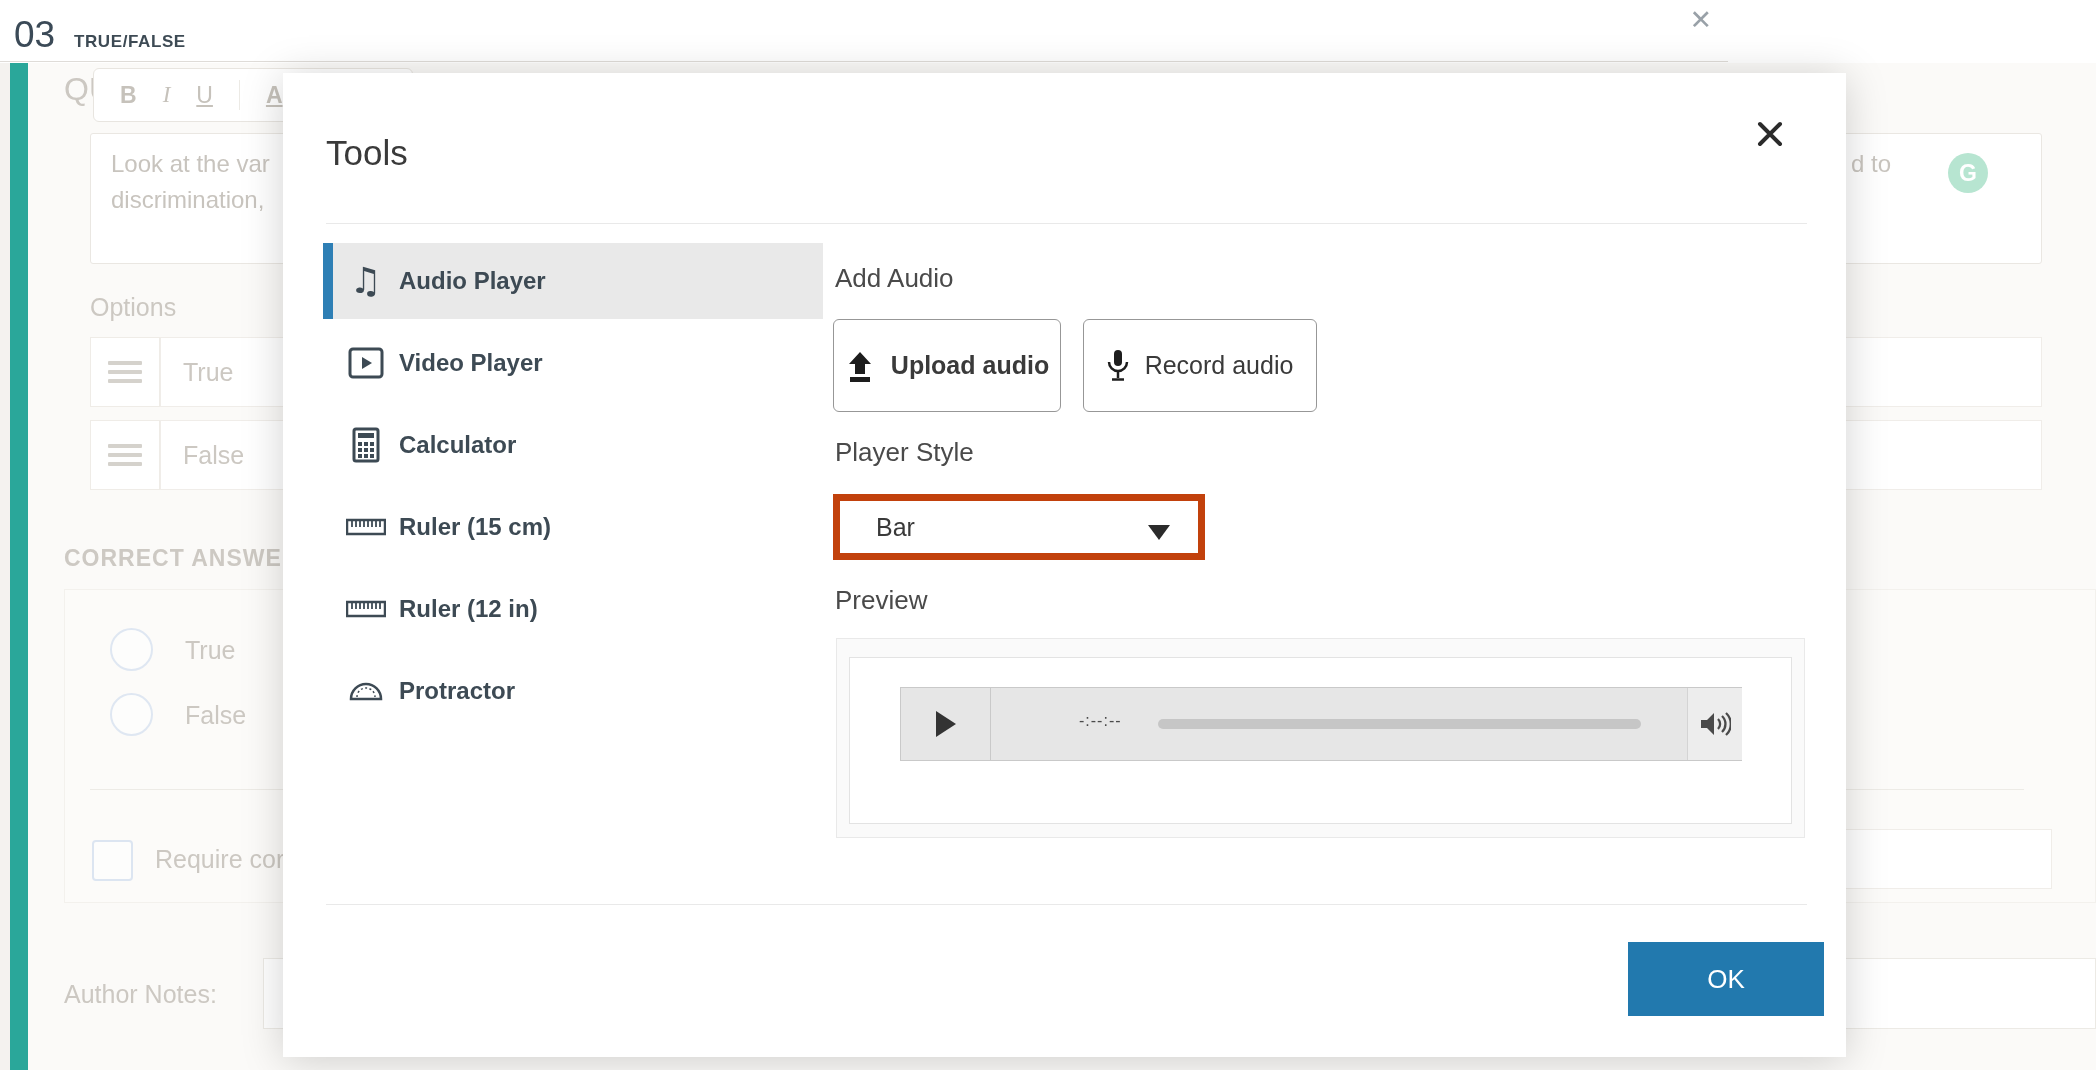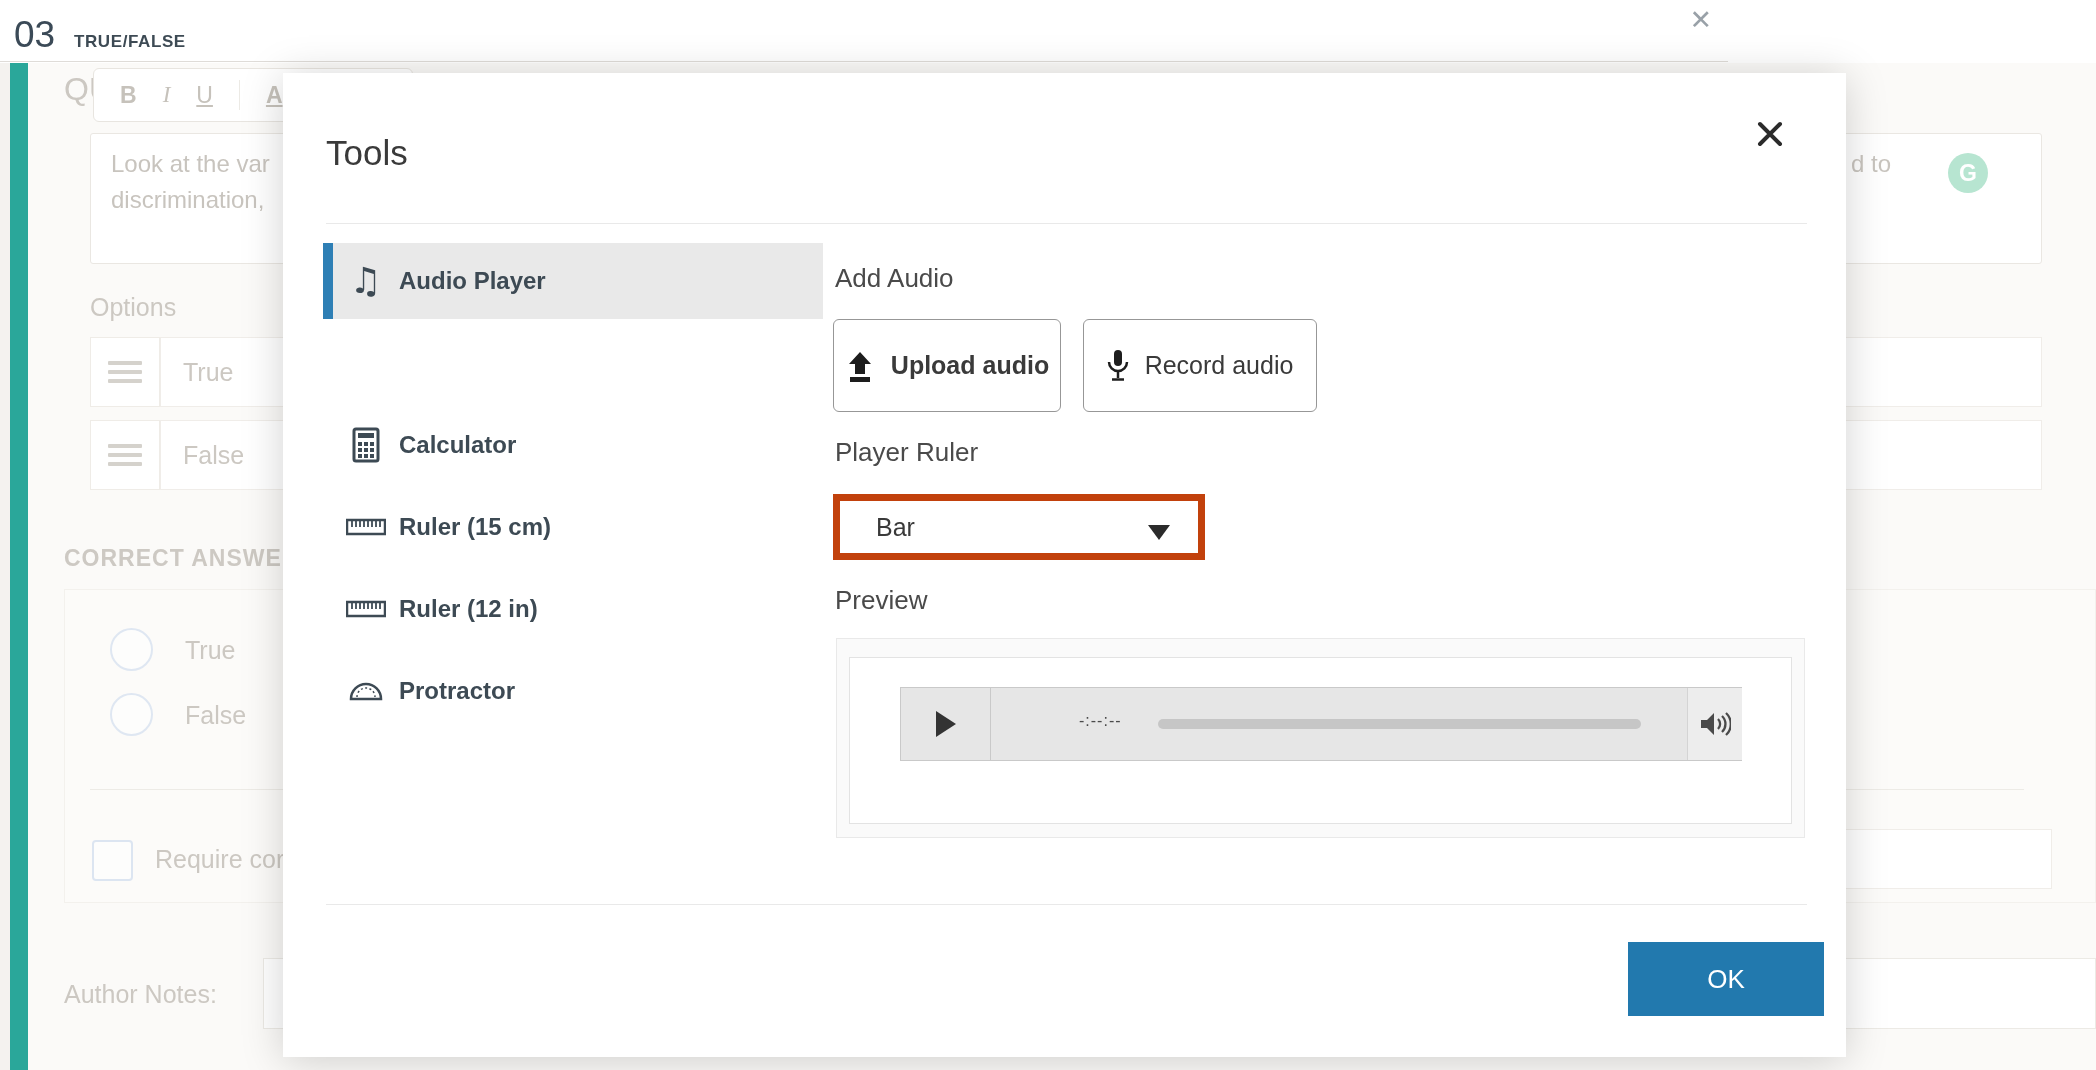--- a/index.html
+++ b/index.html
@@ -201,20 +201,30 @@
   </div>
   <div class="m-hdiv"></div>
 
   <div class="side-item selected" style="top:170px;">
     <span class="bar"></span>
     <span class="side-icon">
         <span class="note-glyph">♫</span>
       </span>
     <span class="side-label">Audio Player</span>
   </div>
+  <div class="side-item" style="top:252px;">
+    <span class="bar"></span>
+    <span class="side-icon">
+      <svg width="36" height="32" viewBox="0 0 36 32">
+          <rect x="2" y="2" width="32" height="28" rx="3" fill="none" stroke="#3d4a54" stroke-width="3"></rect>
+          <path d="M14 10 L24 16 L14 22 Z" fill="#3d4a54"></path>
+        </svg>
+    </span>
+    <span class="side-label">Video Player</span>
+  </div>
   <div class="side-item" style="top:334px;">
     <span class="bar"></span>
     <span class="side-icon">
       <svg width="28" height="36" viewBox="0 0 28 36">
           <rect x="2" y="2" width="24" height="32" rx="2" fill="none" stroke="#3d4a54" stroke-width="3"></rect>
           <rect x="6" y="6" width="16" height="5" fill="#3d4a54"></rect>
           <g fill="#3d4a54">
             <rect x="6" y="15" width="4" height="4"></rect>
             <rect x="12" y="15" width="4" height="4"></rect>
             <rect x="18" y="15" width="4" height="4"></rect>
@@ -295,21 +305,21 @@
       <svg width="22" height="34" viewBox="0 0 22 34">
           <rect x="7" y="1" width="8" height="16" rx="4" fill="#1d1d1d"></rect>
           <path d="M2 13 a9 9 0 0 0 18 0" fill="none" stroke="#1d1d1d" stroke-width="2.5"></path>
           <line x1="11" y1="22" x2="11" y2="29" stroke="#1d1d1d" stroke-width="2.5"></line>
           <line x1="5" y1="30.5" x2="17" y2="30.5" stroke="#1d1d1d" stroke-width="2.5"></line>
         </svg>
     </span>
     <span>Record audio</span>
   </div>
 
-  <div class="m-heading" style="top:364px;">Player Ruler</div>
+  <div class="m-heading" style="top:364px;">Player Style</div>
 
   <div class="select">
     <span class="val">Bar</span>
     <span class="caret"></span>
   </div>
 
   <div class="m-heading" style="top:512px;">Preview</div>
 
   <div class="preview-outer">
     <div class="preview-inner">

